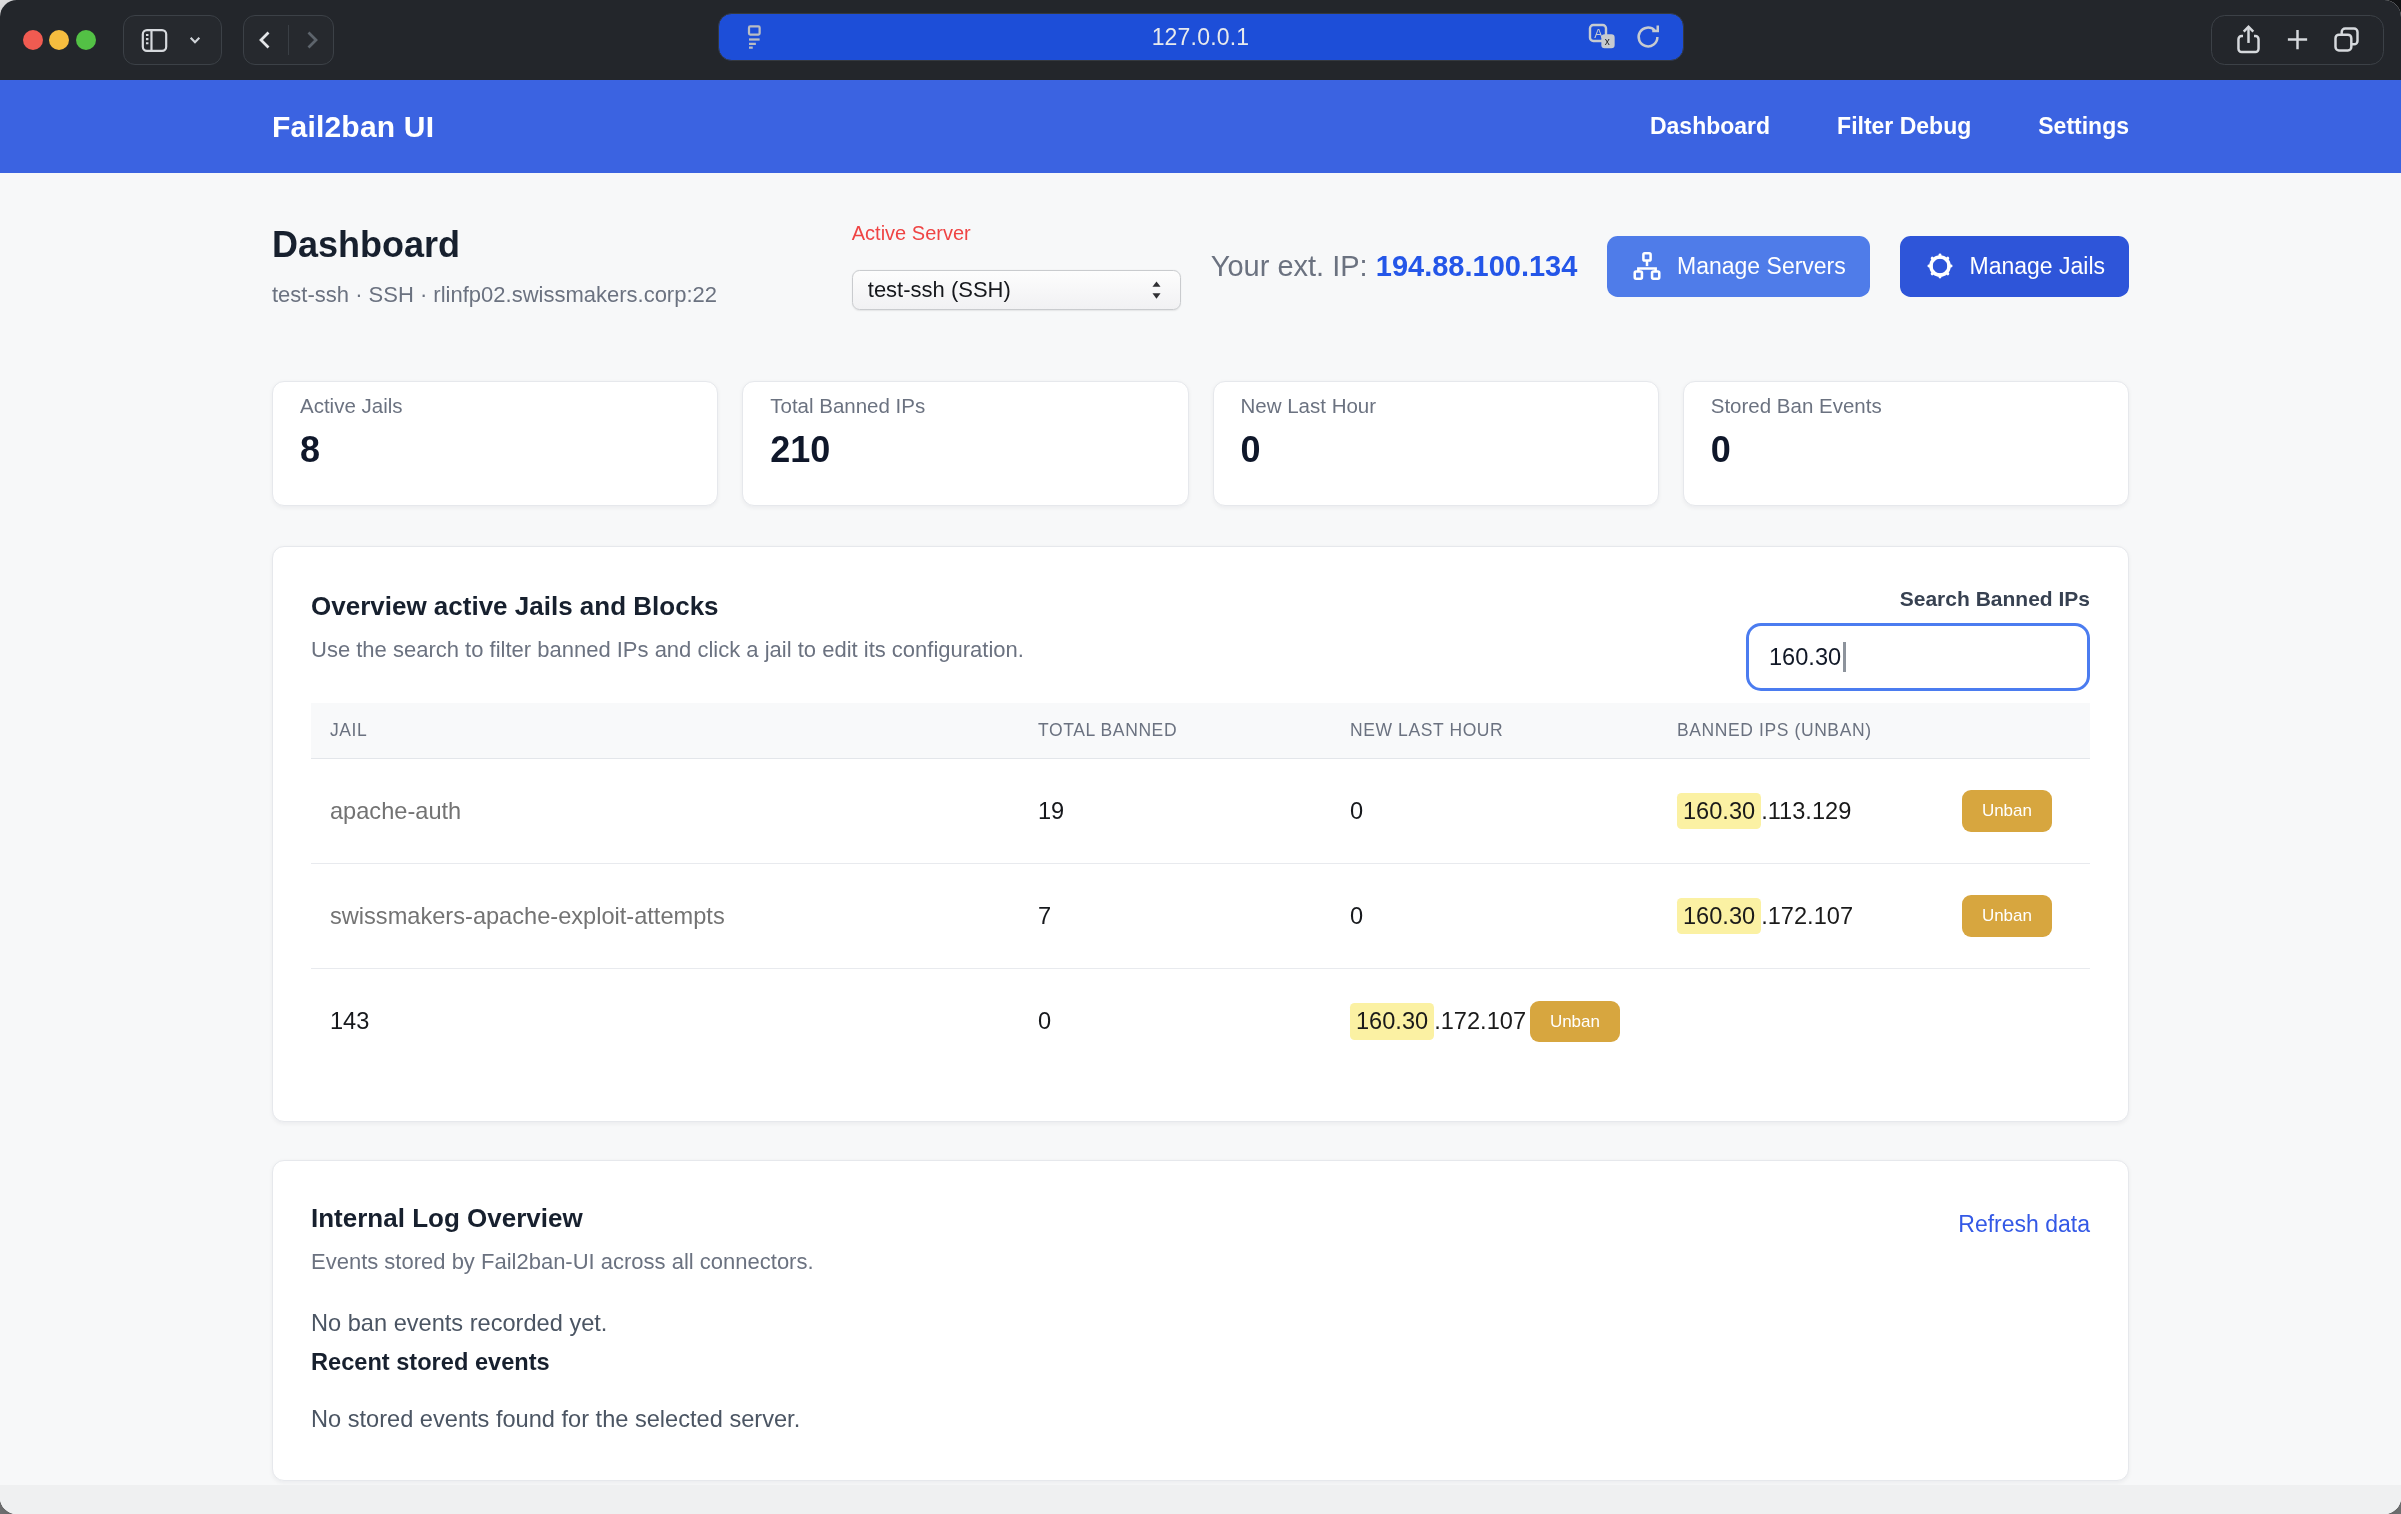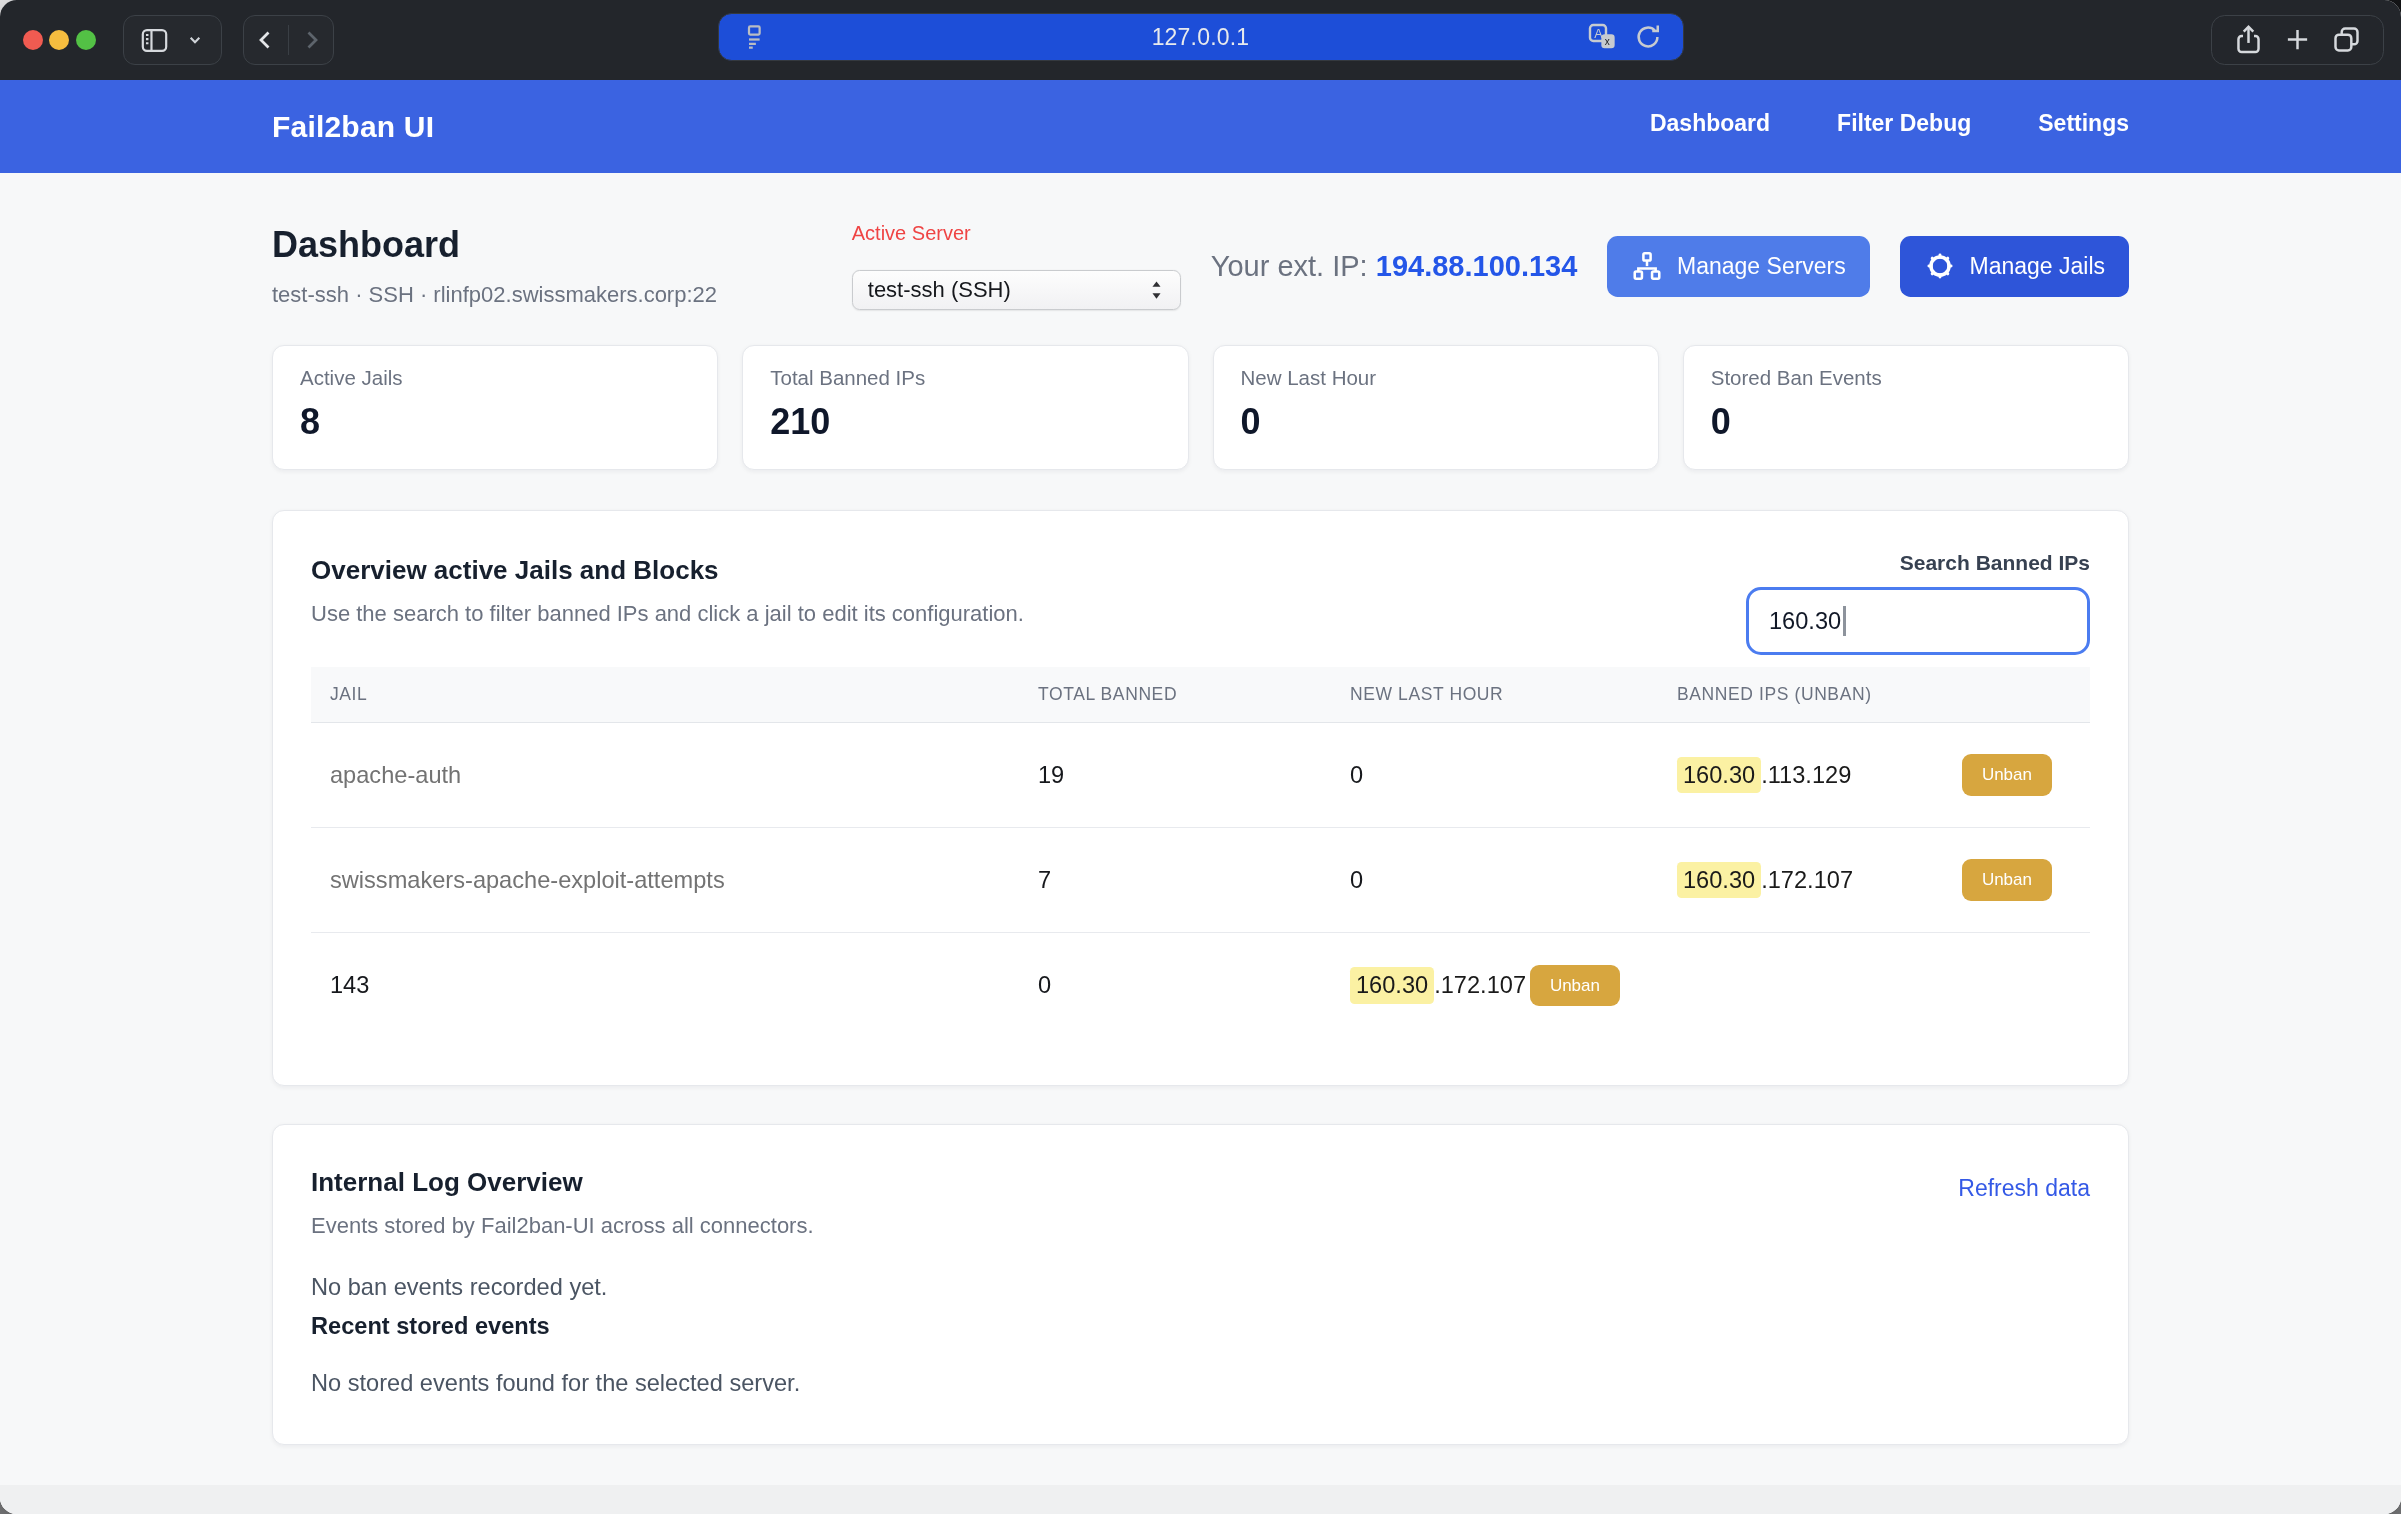--- a/index.html
+++ b/index.html
@@ -47,21 +47,21 @@
   .urlbar-right { margin-left: auto; display: flex; align-items: center; gap: 15px; z-index: 2; }
   .chrome-right {
     position: absolute; right: 16.7px; top: 14.5px; height: 50px; width: 173px;
     border: 1.1px solid #3c4147; border-radius: 13.7px;
     display: flex; align-items: center; justify-content: space-around; padding: 0 12px;
   }
   
   .navbar {
     height: 93px; background: #3b63e1; display: flex; align-items: center;
   }
-  .navbar-inner { width: 1857px; margin: 0 auto; display: flex; }
+  .navbar-inner { width: 1857px; margin: 0 auto; display: flex; align-items: center; }
   .brand { color: #ffffff; font-size: 30px; font-weight: 700; letter-spacing: 0.2px; }
   .nav-links { margin-left: auto; display: flex; gap: 67px; }
   .nav-link { color: #ffffff; font-size: 23px; font-weight: 600; cursor: pointer; }
   
   .main { position: absolute; top: 173px; bottom: 0; left: 0; right: 0; background: #f7f8f9; }
   .page { width: 1857px; margin: 0 auto; padding-top: 49px; }
   .header-row { display: flex; align-items: center; margin-bottom: 35px; }
   .page-title { font-size: 36px; font-weight: 700; color: #17202e; }
   .page-subtitle { font-size: 22px; color: #6b7280; margin-top: 16.7px; }
   .header-right { margin-left: auto; display: flex; align-items: center; gap: 30px; }
@@ -80,21 +80,21 @@
     height: 61px; border-radius: 10.7px; border: none; display: flex; align-items: center;
     gap: 13.7px; padding: 0 24px; color: #fff; font-size: 23px; font-weight: 500;
     cursor: pointer; font-family: inherit;
   }
   .btn.servers { background: #4f7ce9; }
   .btn.jails { background: #2e55d9; }
   
   .stats-row { display: flex; gap: 24px; margin-bottom: 40px; }
   .stat-card {
     flex: 1; height: 125px; background: #ffffff; border: 1.1px solid #e6e8ec;
-    border-radius: 12px; padding: 20px 27px; box-shadow: 0 1.5px 4.6px rgba(16,24,40,.05);
+    border-radius: 12px; padding: 12px 27px; box-shadow: 0 1.5px 4.6px rgba(16,24,40,.05); margin-top: 36px;
   }
   .stat-label { font-size: 20.5px; color: #6b7280; }
   .stat-value { font-size: 36px; font-weight: 700; color: #0f172a; margin-top: 10.7px; }
   
   .card {
     background: #ffffff; border: 1.1px solid #e6e8ec; border-radius: 12px;
     box-shadow: 0 1.5px 4.6px rgba(16,24,40,.05);
   }
   .overview-card { position: relative; padding: 44px 38px 47px; margin-bottom: 38px; }
   .section-title { font-size: 26px; font-weight: 700; color: #17202e; }

